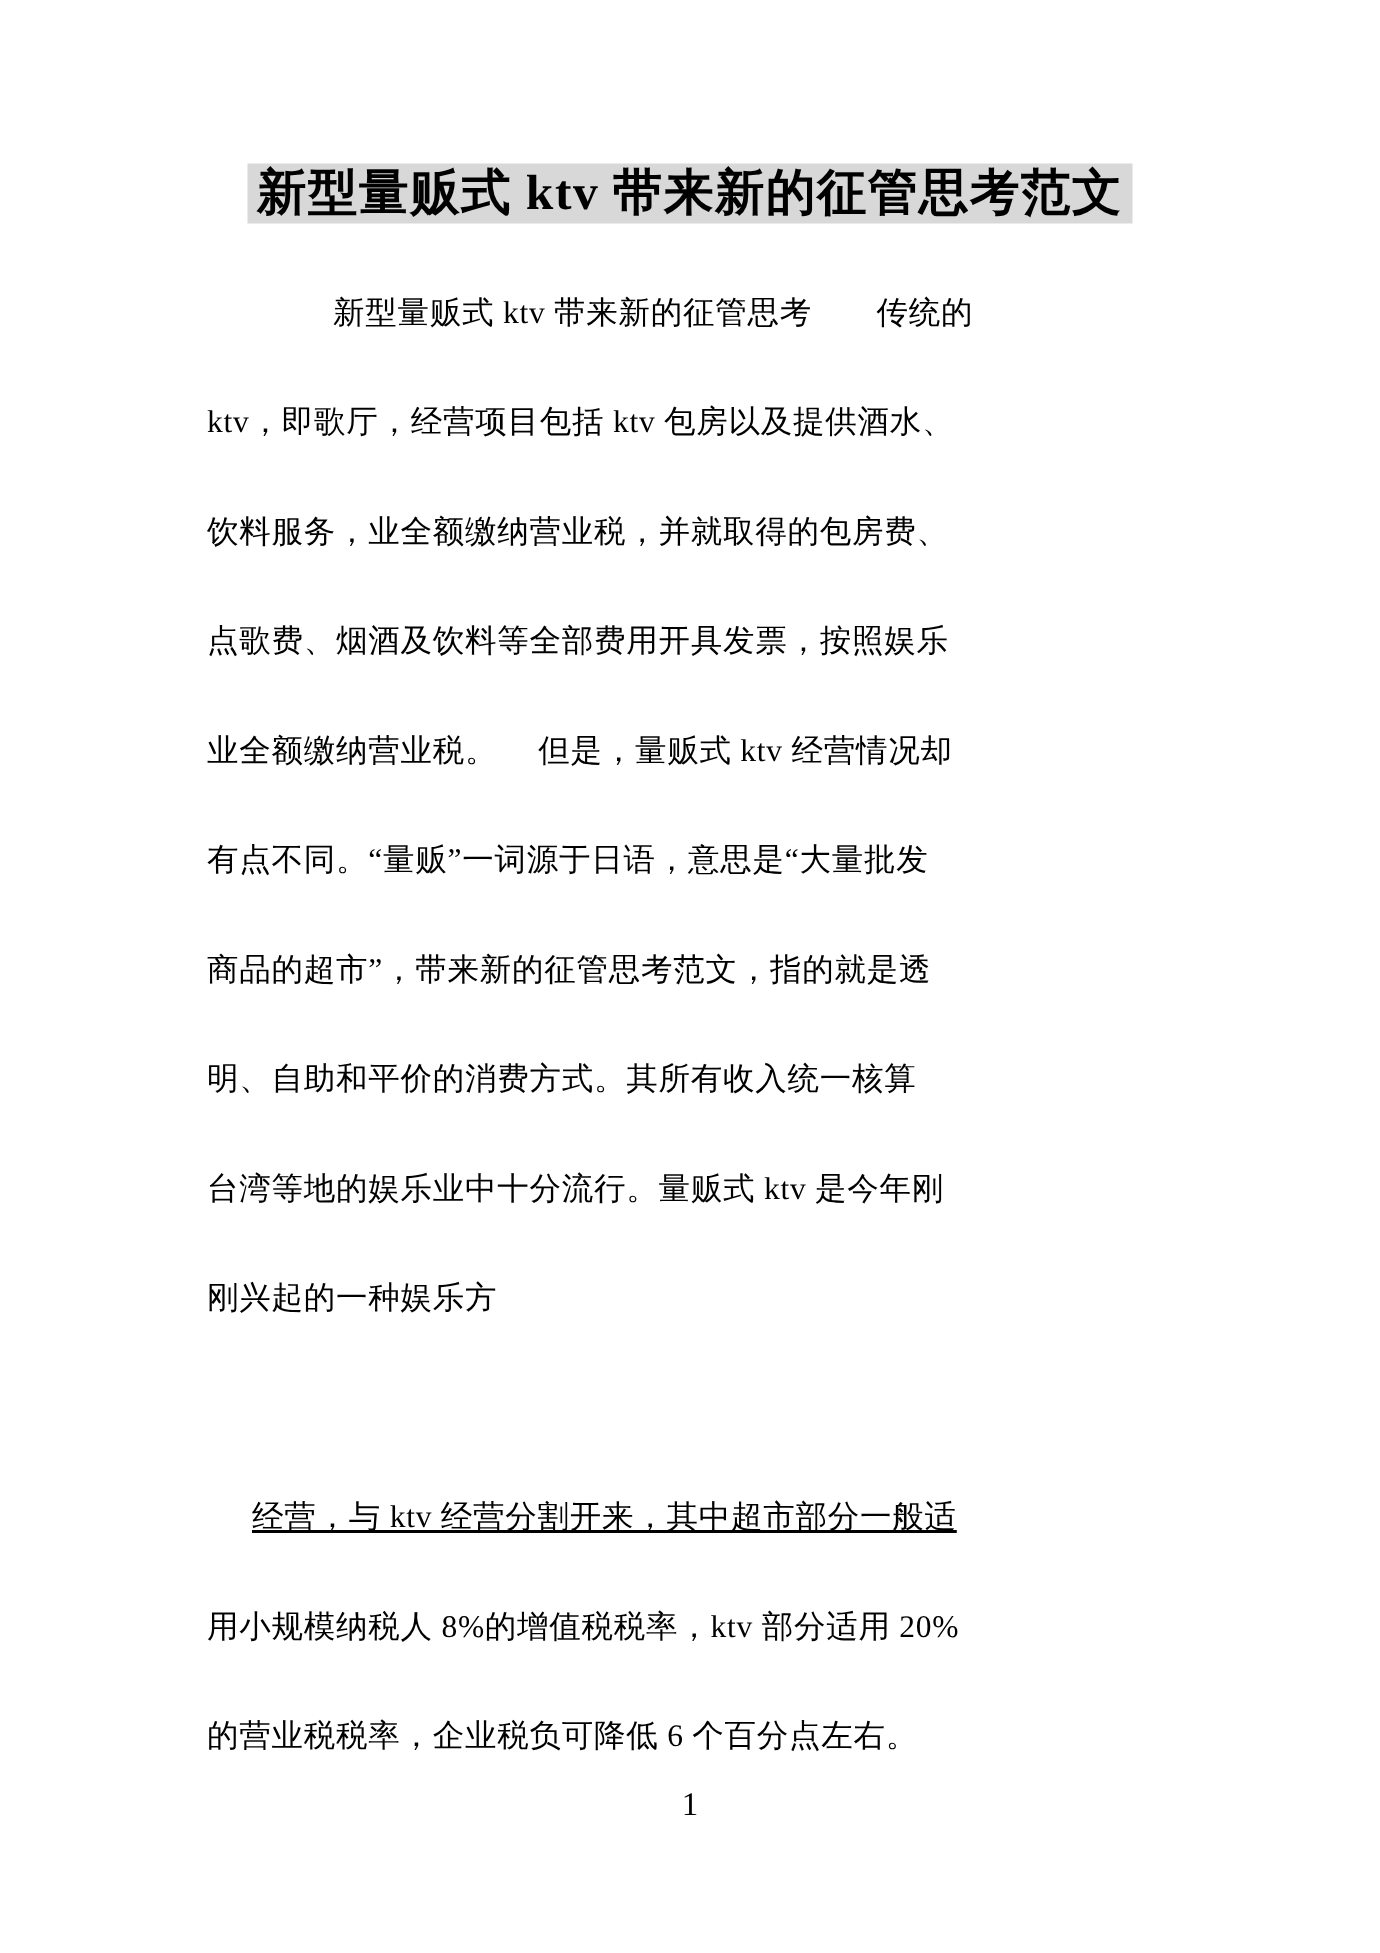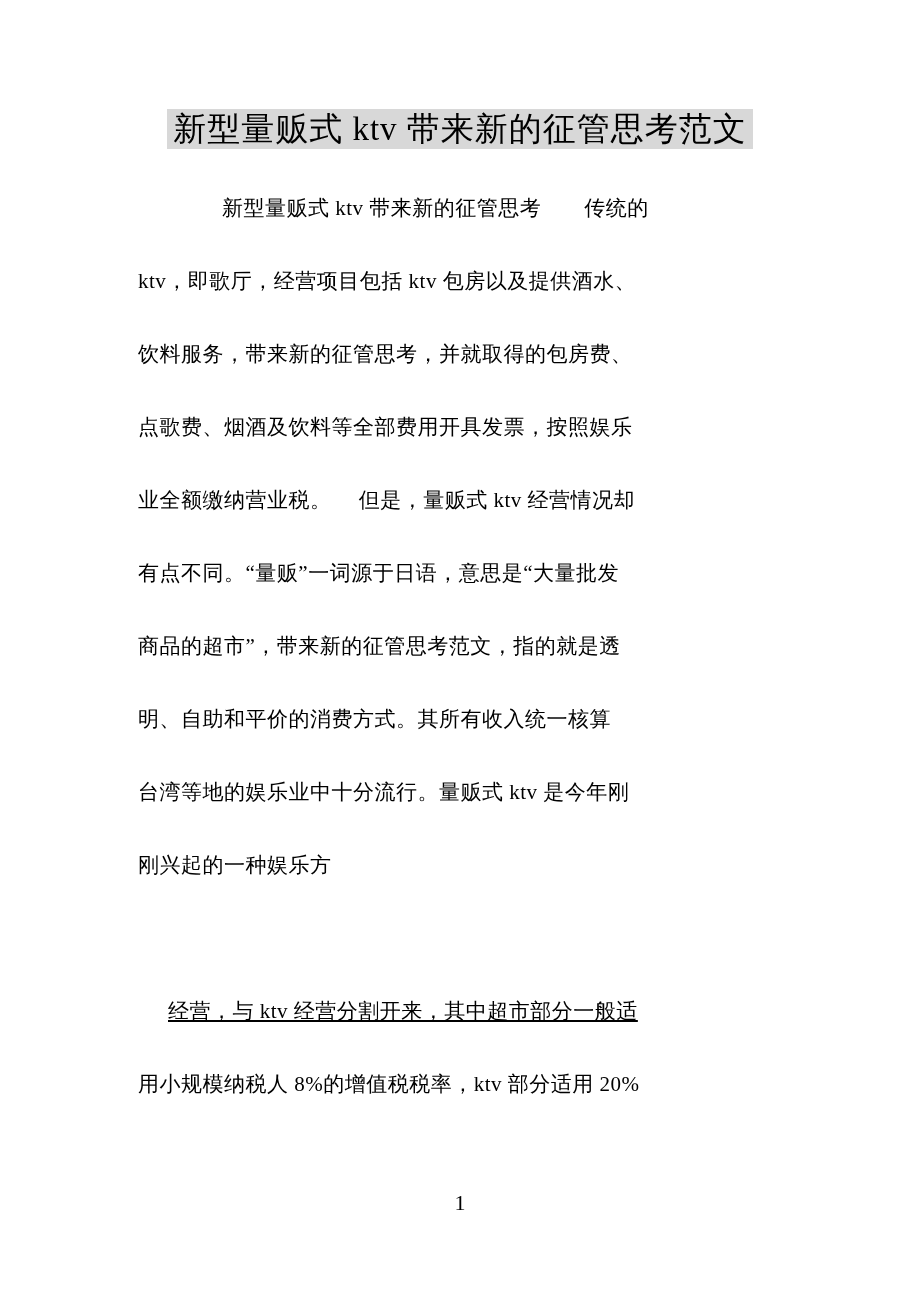--- a/index.html
+++ b/index.html
@@ -16,21 +16,21 @@
     font-family: "Liberation Serif", "DejaVu Serif", serif;
     color: #000000;
   }
   .doc-title {
     position: absolute;
     top: 104px;
     left: 0;
     right: 0;
     text-align: center;
     font-size: 33px;
-    font-weight: normal;
+    font-weight: bold;
     line-height: 50px;
     letter-spacing: 1px;
   }
   .doc-title .hl {
     background: #d8d8d8;
     padding: 2px 6px;
   }
   .body-block {
     position: absolute;
     left: 138px;
@@ -64,35 +64,36 @@
 
   <div class="doc-title">
     <span class="hl" style="background: rgb(216, 216, 216);">新型量贩式 ktv 带来新的征管思考范文</span>
   </div>
 
   <div class="body-block">
 
     <div>
       <div class="line indent-2">新型量贩式 ktv 带来新的征管思考　　传统的</div>
       <div class="line">ktv，即歌厅，经营项目包括 ktv 包房以及提供酒水、</div>
-      <div class="line">饮料服务，带来新的征管思考，并就取得的包房费、</div>
+      <div class="line">饮料服务，业全额缴纳营业税，并就取得的包房费、</div>
       <div class="line">点歌费、烟酒及饮料等全部费用开具发票，按照娱乐</div>
       <div class="line">业全额缴纳营业税。　 但是，量贩式 ktv 经营情况却</div>
       <div class="line">有点不同。“量贩”一词源于日语，意思是“大量批发</div>
       <div class="line">商品的超市”，带来新的征管思考范文，指的就是透</div>
       <div class="line">明、自助和平价的消费方式。其所有收入统一核算</div>
       <div class="line">台湾等地的娱乐业中十分流行。量贩式 ktv 是今年刚</div>
       <div class="line">刚兴起的一种娱乐方</div>
     </div>
 
     <div class="para-gap"></div>
 
     <div>
       <div class="line indent-1">经营，与 ktv 经营分割开来，其中超市部分一般适</div>
       <div class="line">用小规模纳税人 8%的增值税税率，ktv 部分适用 20%</div>
+      <div class="line">的营业税税率，企业税负可降低 6 个百分点左右。</div>
     </div>
 
   </div>
 
   <div class="page-num">
     <span>1</span>
   </div>
 
 </div>
 

